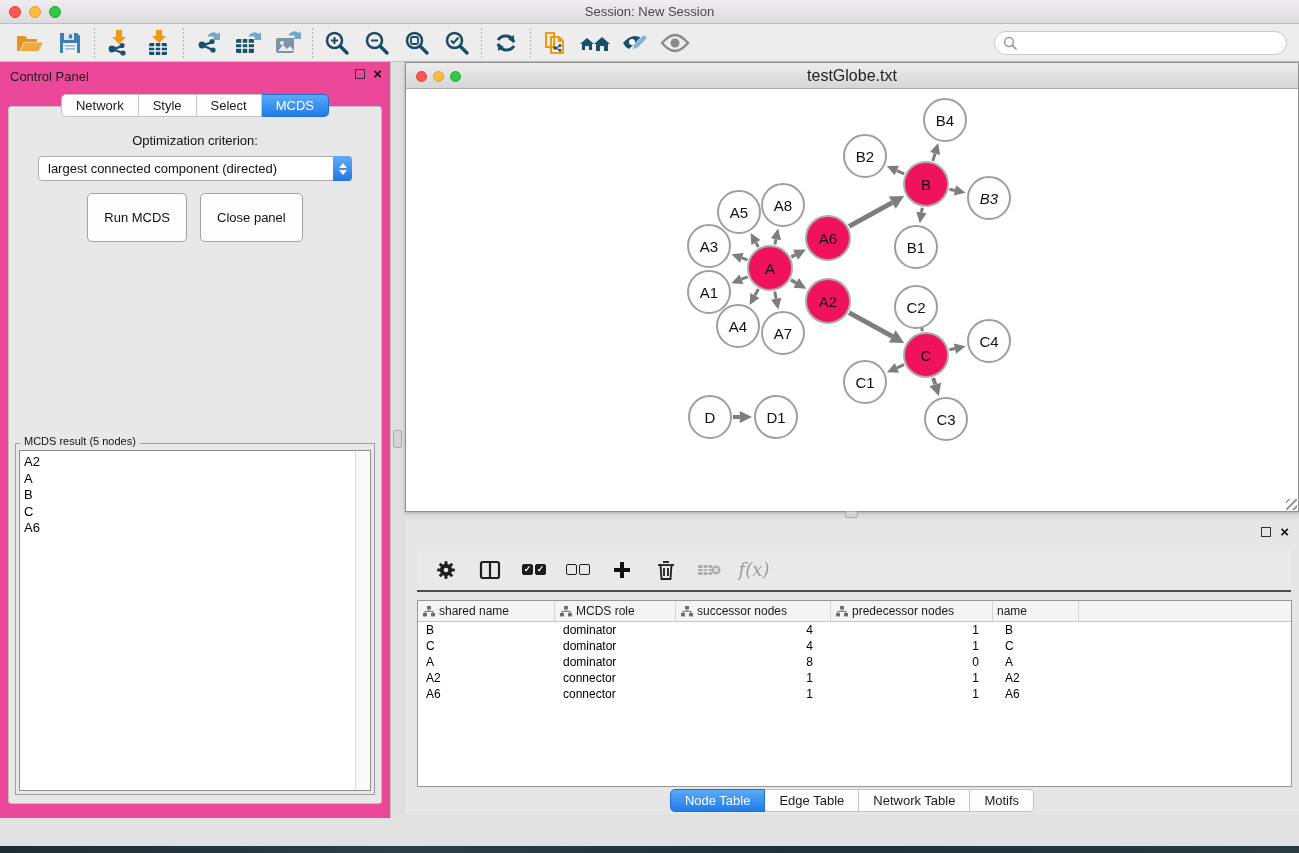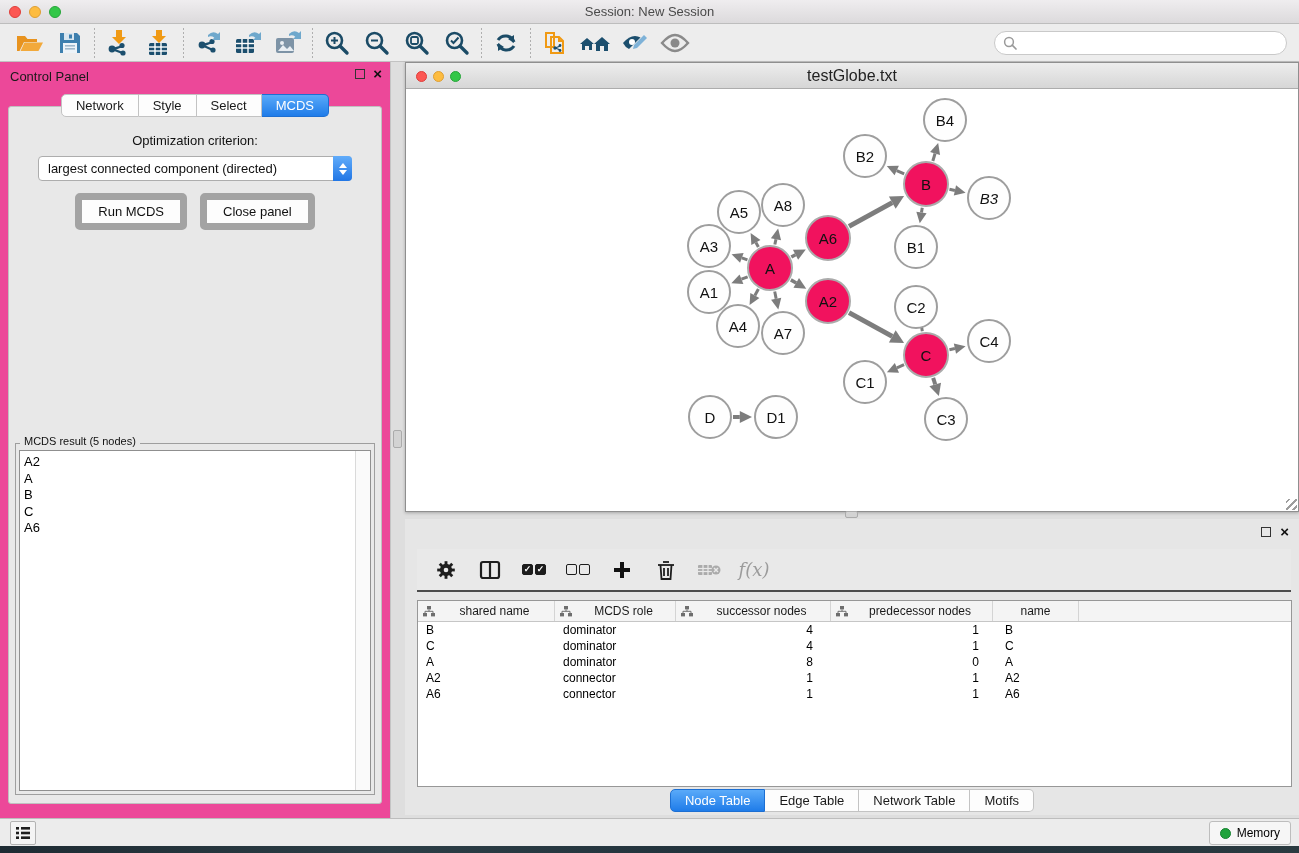--- a/index.html
+++ b/index.html
@@ -52,22 +52,22 @@
   .opt-label { margin-top:26px; text-align:center; font-size:13px; color:#111; }
   .dropdown { position:relative; margin:8px auto 0; width:314px; height:25px; background:#fff;
     border:1px solid #ADADAD; border-radius:4px; display:flex; align-items:center; }
   .dropdown .dd-text { flex:1; font-size:13px; color:#111; padding-left:9px; }
   .dd-stepper { width:19px; height:25px; margin-right:-1px; border-radius:0 4px 4px 0;
     background:linear-gradient(#61ACFA,#2176E5); display:flex; flex-direction:column;
     align-items:center; justify-content:center; gap:2px; }
   .dd-up { width:0; height:0; border-left:4px solid transparent; border-right:4px solid transparent; border-bottom:5px solid #fff; }
   .dd-down { width:0; height:0; border-left:4px solid transparent; border-right:4px solid transparent; border-top:5px solid #fff; }
   .btn-row { margin-top:12px; display:flex; justify-content:center; gap:13px; }
-  .pushbtn { background:#FDFDFD; border:7px solid #a3a3a3; border-radius:5px;
-    font-size:13px; color:#111; padding:4px 16px; }
+  .pushbtn { background:#FDFDFD; border:1px solid #a3a3a3; border-radius:5px;
+    font-size:13px; color:#111; padding:16px 16px; }
   .fieldset { position:absolute; left:6px; right:6px; top:336px; bottom:8px; border:1px solid #9E9E9E; }
   .legend { position:absolute; top:-9px; left:4px; background:#E8E8E8; padding:0 4px; font-size:11px; color:#111; }
   .listbox { position:absolute; left:3px; right:3px; top:6px; bottom:3px; background:#fff;
     border:1px solid #8F8F8F; display:flex; }
   .list-items { flex:1; padding:3px 0 0 4px; overflow:hidden; }
   .list-item { font-size:13px; line-height:16.5px; color:#000; }
   .list-scroll { width:15px; background:#FAFAFA; border-left:1px solid #DADADA; }
 
   
   .vsplit-handle { position:absolute; left:393px; top:368px; width:9px; height:18px;
@@ -95,21 +95,21 @@
   .tp-toolbar { position:absolute; left:12px; right:8px; top:30px; height:43px; background:#E9E9E9;
     border-bottom:2px solid #4C4C4C; display:flex; align-items:center; gap:14px; padding-left:14px; }
   .tp-ic { width:30px; height:30px; display:flex; align-items:center; justify-content:center; }
   .cbx { width:11px; height:11px; border:1.5px solid #1C1C1C; border-radius:2px; margin:0 1px;
     display:inline-flex; align-items:center; justify-content:center; }
   .cbx.checked { background:#1C1C1C; color:#fff; font-size:9px; font-weight:bold; line-height:9px; }
   .fx { font-family:"DejaVu Serif", serif; font-style:italic; font-size:18px; color:#9B9B9B; }
   .dtable { position:absolute; left:12px; right:7px; top:81px; height:187px; background:#fff; border:1px solid #979797; overflow:hidden; }
   .thead { display:flex; height:21px; background:#F4F4F4; border-bottom:1px solid #C6C6C6; }
   .th { display:flex; align-items:center; border-right:1px solid #D4D4D4; font-size:12px; color:#1A1A1A; position:relative; }
-  .th .th-label { flex:1; text-align:center; padding:0 4px; }
+  .th .th-label { flex:1; text-align:left; padding:0 4px; }
   .th svg { margin-left:5px; flex:none; }
   .trow { display:flex; height:16px; }
   .td { font-size:12px; color:#000; line-height:16px; white-space:nowrap; overflow:hidden; }
   .tp-tabs { position:absolute; left:0; right:0; top:270px; display:flex; justify-content:center; }
   .tp-head-ctrls { position:absolute; right:10px; top:8px; display:flex; gap:9px; align-items:center; }
 
   
   .statusbar { position:absolute; left:0; top:818px; width:100%; height:28px; background:#ECECEC; border-top:1px solid #BDBDBD; }
   .sb-listbtn { position:absolute; left:10px; top:2px; width:26px; height:24px; background:#F4F4F4;
     border:1px solid #B3B3B3; border-radius:2px; display:flex; align-items:center; justify-content:center; }
@@ -596,32 +596,14 @@
       </div>
       <div class="seg tp-tabs" id="tp-tabs">
           <div class="sbtn active">Node Table</div>
           <div class="sbtn">Edge Table</div>
           <div class="sbtn">Network Table</div>
           <div class="sbtn">Motifs</div>
         </div>
     </div>
   </div>
 
-  <div class="statusbar">
-    <span class="sb-listbtn">
-      <svg width="16" height="14" viewBox="0 0 16 14">
-          <g fill="#1E1E1E">
-            <rect x="1" y="1" width="3" height="2.6"></rect>
-            <rect x="6" y="1" width="9" height="2.6"></rect>
-            <rect x="1" y="5.7" width="3" height="2.6"></rect>
-            <rect x="6" y="5.7" width="9" height="2.6"></rect>
-            <rect x="1" y="10.4" width="3" height="2.6"></rect>
-            <rect x="6" y="10.4" width="9" height="2.6"></rect>
-          </g>
-        </svg>
-    </span>
-    <span class="sb-mem">
-      <span class="mem-dot"></span>
-      <span>Memory</span>
-    </span>
-  </div>
   <div class="desktop-strip"></div>
 </div>
 
 </body></html>

